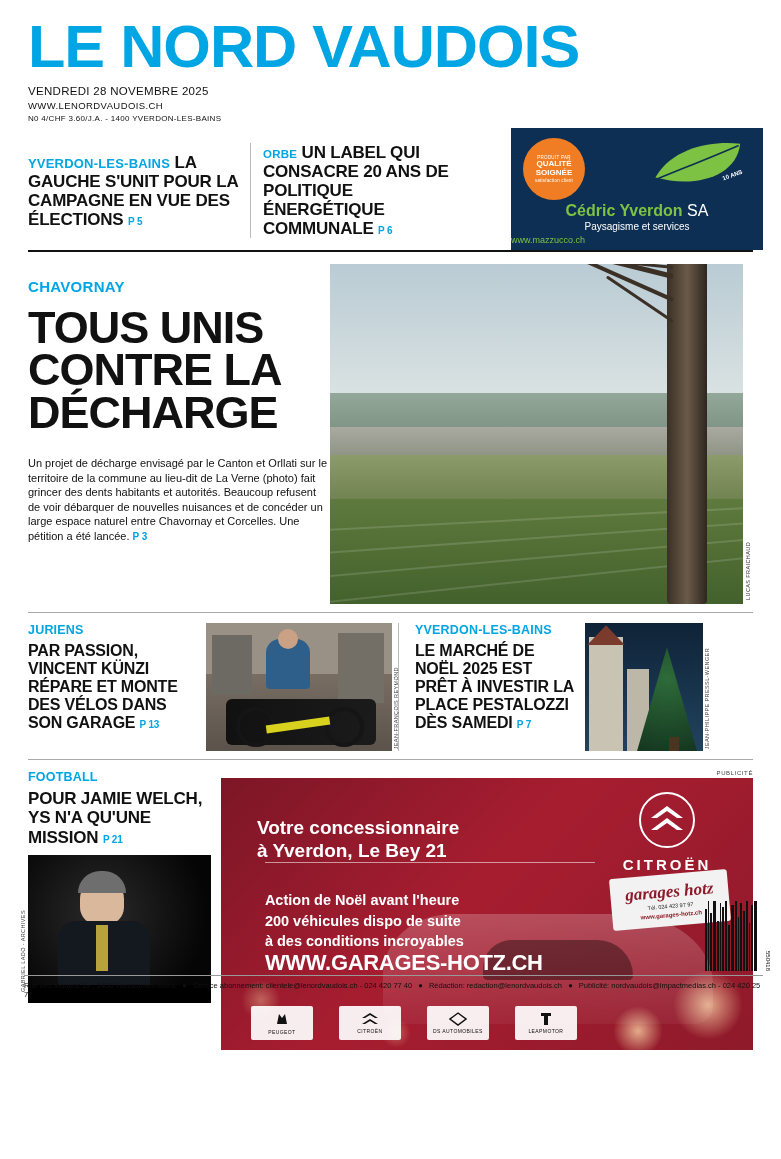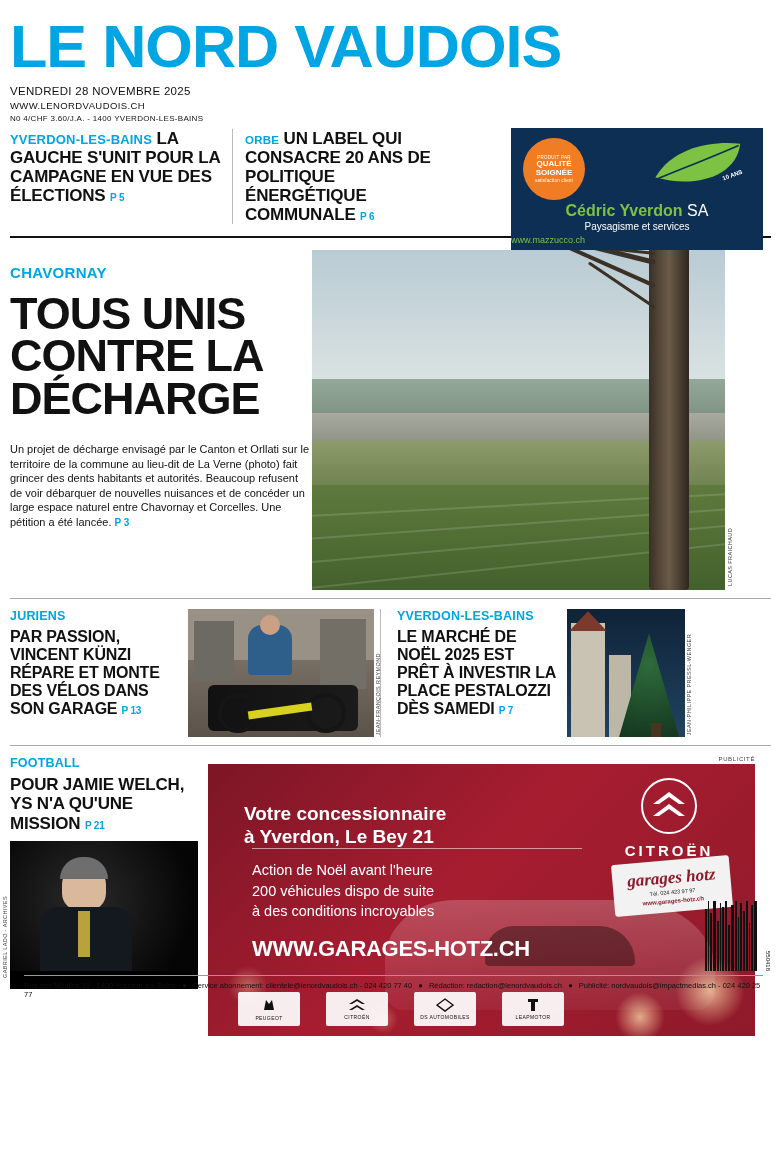--- a/index.html
+++ b/index.html
@@ -3,21 +3,21 @@
 <meta charset="utf-8">
 <style>
   * { box-sizing: border-box; }
   html, body {
     margin: 0; padding: 0;
     background: #ffffff;
     font-family: "Liberation Sans", sans-serif;
   }
   body { width: 781px; height: 1159px; position: relative; overflow: hidden; }
 
-  .page { width: 781px; height: 1007px; position: relative; padding: 0 10px; }
+  .page { width: 781px; height: 1007px; position: relative; padding: 0 28px; }
 
   
   .masthead { position: relative; padding-top: 18px; }
   .masthead-title {
     font-family: "Liberation Sans", sans-serif;
     font-weight: bold;
     font-size: 60px;
     letter-spacing: -1px;
     color: #00a5e3;
     line-height: 0.95;
@@ -89,23 +89,24 @@
     text-align: center; color: #fff; font-size: 10px;
   }
   .mz-web {
     position: absolute; left: 0; right: 0; top: 107px;
     text-align: left; color: #7dc243; font-size: 9px;
   }
 
   
   .teaser-row {
     display: flex;
-    margin-top: 6px;
+    margin-top: 20px;
     width: 440px;
     gap: 0;
+    align-items: center;
   }
   .teaser {
     padding-right: 12px;
   }
   .teaser.t1 { width: 222px; }
   .teaser.t2 { width: 218px; padding-left: 12px; border-left: 1px solid #bbb; }
   .teaser-text {
     font-family: "Liberation Sans", sans-serif;
     font-weight: bold;
     font-size: 17px;
@@ -243,22 +244,22 @@
     background: radial-gradient(circle, rgba(255,220,170,.75), rgba(255,180,120,0) 70%);
   }
   .ad-line1 {
     position: absolute; left: 36px; top: 18px; color: #fff;
     font-size: 19px; font-weight: bold; line-height: 1.22; margin-top: 20px;
   }
   .ad-rule {
     position: absolute; left: 44px; top: 84px; width: 330px; height: 1px; background: rgba(255,255,255,.55);
   }
   .ad-line2 {
-    position: absolute; left: 44px; top: 96px; color: #fff;
-    font-size: 14.5px; font-weight: normal; line-height: 1.42;
+    position: absolute; left: 44px; top: 112px; color: #fff;
+    font-size: 14.5px; font-weight: bold; line-height: 1.42;
   }
   .ad-url {
     position: absolute; left: 44px; top: 172px; color: #fff;
     font-size: 22px; font-weight: bold; letter-spacing: -0.3px;
   }
   .citroen-box {
     position: absolute; right: 26px; top: 14px; width: 120px; text-align: center; color: #fff;
   }
   .citroen-word { font-size: 15px; letter-spacing: 3px; font-weight: bold; margin-top: 4px; }
   .hotz-logo {

